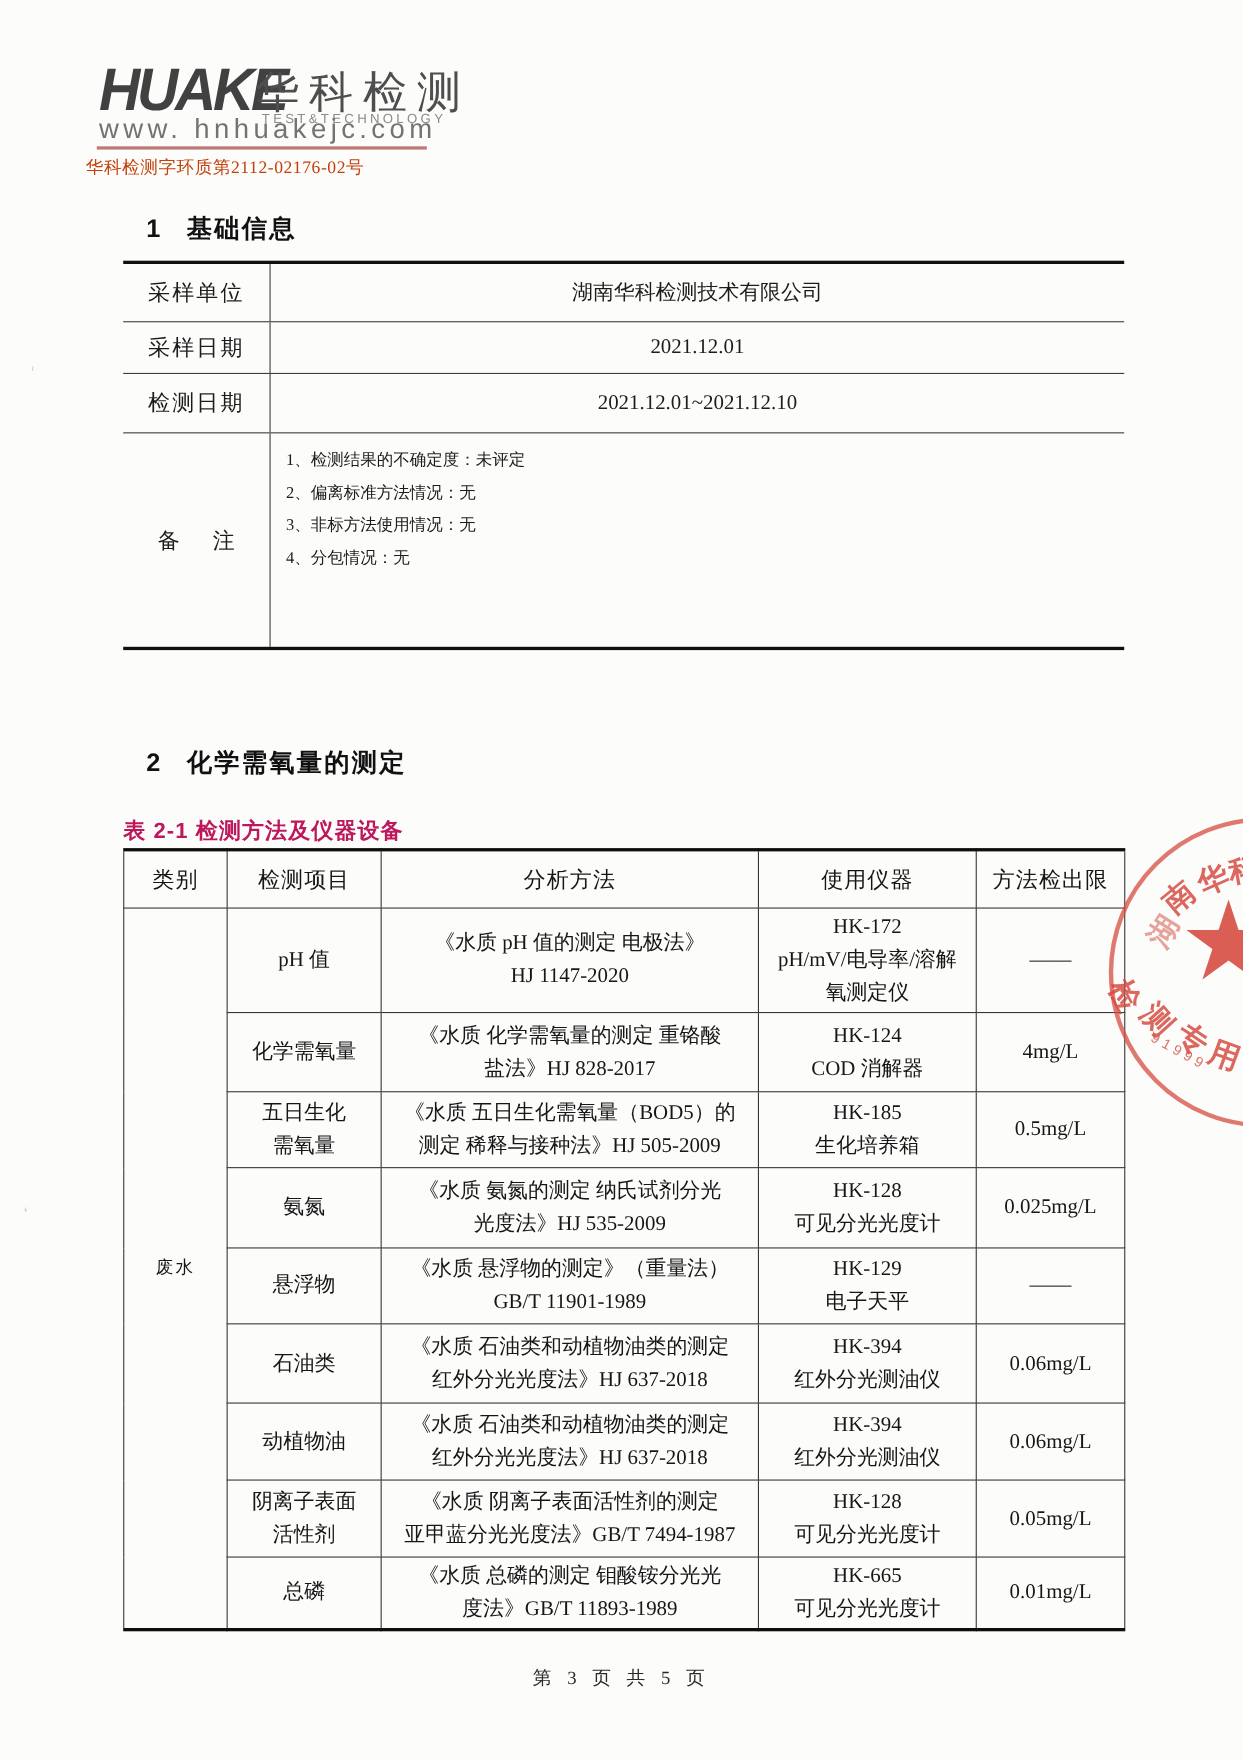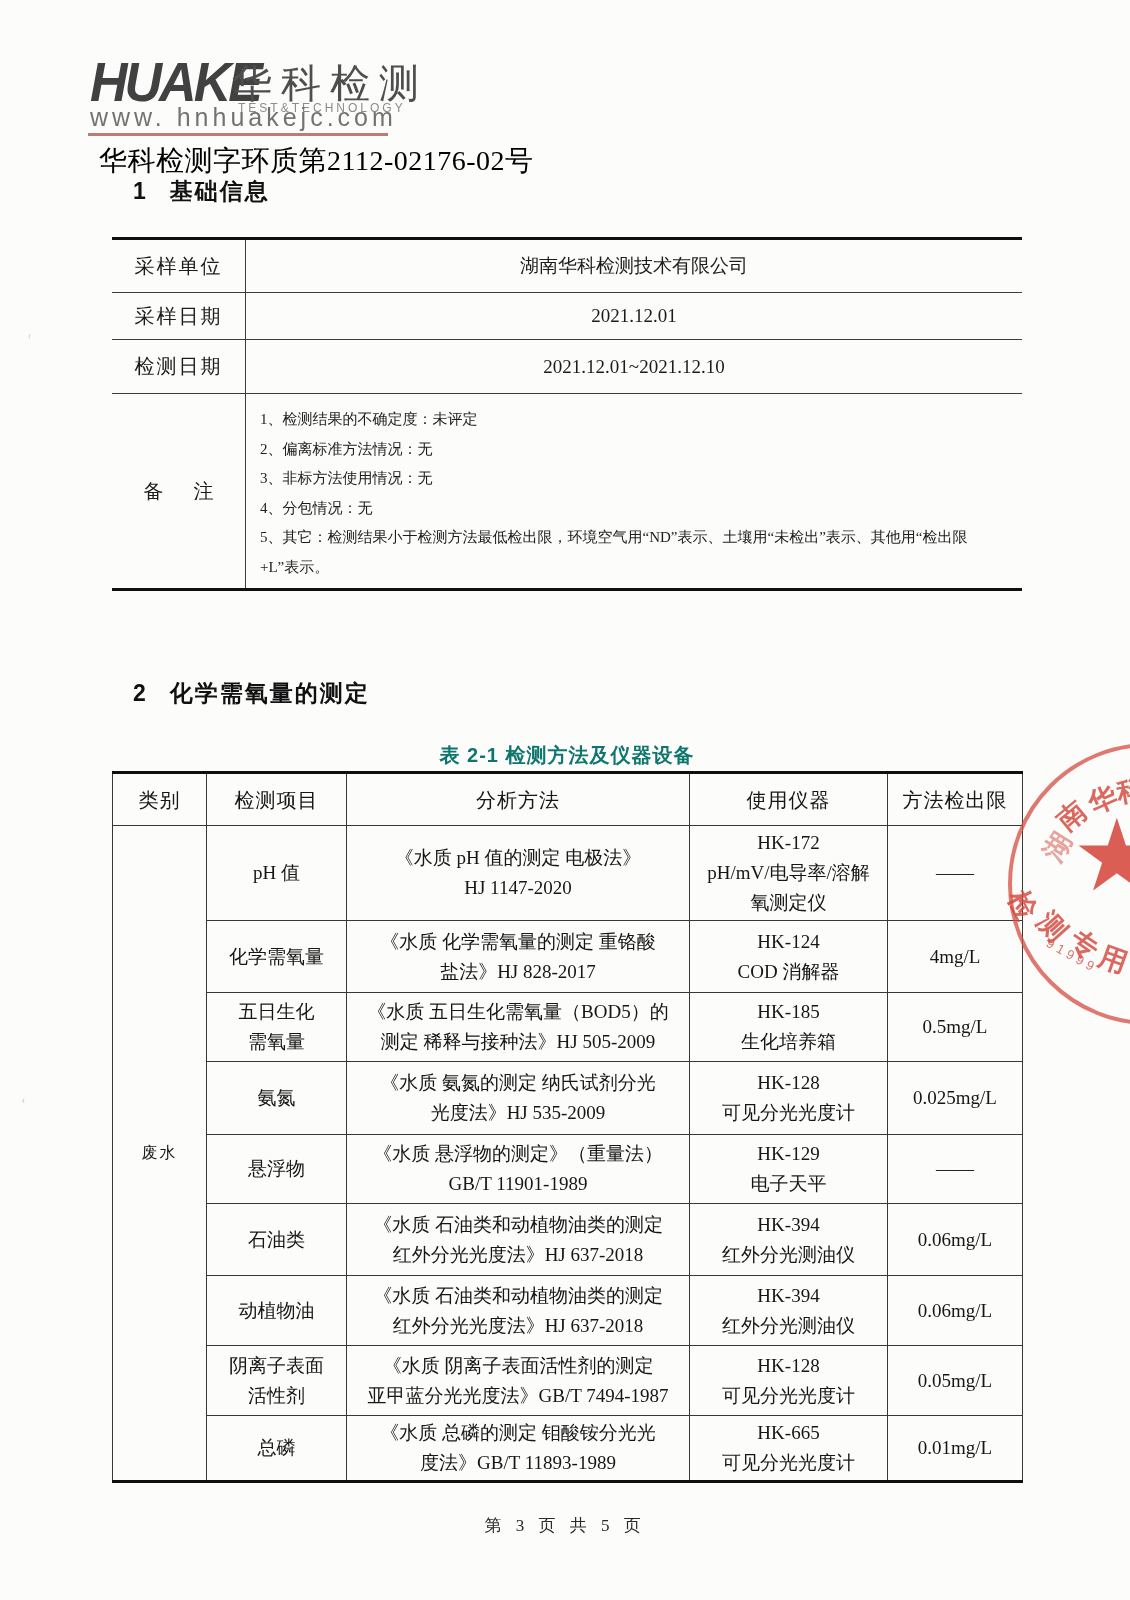--- a/index.html
+++ b/index.html
@@ -24,32 +24,32 @@
   }
   .logo-web{
     position:absolute; left:90px; top:103px;
     font-family:"Liberation Sans", sans-serif; font-size:25px; color:#737373; letter-spacing:4px;
   }
   .logo-rule{
     position:absolute; left:88px; top:133px; width:300px; height:3px;
     background:#a5524c; opacity:.75;
   }
   .doc-number{
-    position:absolute; left:99px; top:142px; font-size:28px; color:#000000; letter-spacing:.5px;
+    position:absolute; left:78px; top:142px; font-size:16px; color:#c2410c; letter-spacing:.5px;
   }
   
   .sec-head{
     position:absolute; left:133px;
     font-family:"Liberation Sans", sans-serif; font-weight:bold; font-size:23px; color:#111;
   }
   .sec-head .num{margin-right:24px;}
   .sec-head .txt{letter-spacing:2px;}
   .tbl-caption{
-    position:absolute; left:112px; width:910px; top:742px; text-align:center;
-    font-family:"Liberation Sans", sans-serif; font-weight:bold; font-size:20px; color:#0f766e;
+    position:absolute; left:112px; width:910px; top:742px; 
+    font-family:"Liberation Sans", sans-serif; font-weight:bold; font-size:20px; color:#be185d;
     letter-spacing:1px;
   }
   
   .t1{
     position:absolute; left:112px; top:237px; width:910px;
     border-top:3px solid #101010; border-bottom:3px solid #101010;
     font-size:19px;
   }
   .t1-row{display:flex; border-bottom:1px solid #3c3c3c;}
   .t1-row:last-child{border-bottom:none;}
@@ -111,21 +111,21 @@
   <div class="logo-huake">HUAKE</div>
   <div class="logo-cn">华科检测</div>
   <div class="logo-tag">TEST&amp;TECHNOLOGY</div>
   <div class="logo-web">www. hnhuakejc.com</div>
   <div class="logo-rule"></div>
   <div class="doc-number">华科检测字环质第2112-02176-02号</div>
 
   <div class="mark" style="left:28px; top:330px; transform:rotate(10deg);">ᶦ</div>
   <div class="mark" style="left:22px; top:1096px; transform:rotate(-15deg);">ʻ</div>
 
-  <div class="sec-head" style="top:176px;">
+  <div class="sec-head" style="top:192px;">
     <span class="num">1</span><span class="txt">基础信息</span>
   </div>
 
   <div class="t1">
     <div class="t1-row h52">
       <div class="t1-label">采样单位</div>
       <div class="t1-val">湖南华科检测技术有限公司</div>
     </div>
     <div class="t1-row h46">
       <div class="t1-label">采样日期</div>
@@ -139,21 +139,20 @@
       <div class="t1-label remark-label">
         <span>备</span>
         <span style="width:30px;"></span>
         <span>注</span>
       </div>
       <div class="t1-remarks">
         <div>1、检测结果的不确定度：未评定</div>
         <div>2、偏离标准方法情况：无</div>
         <div>3、非标方法使用情况：无</div>
         <div>4、分包情况：无</div>
-        <div>5、其它：检测结果小于检测方法最低检出限，环境空气用“ND”表示、土壤用“未检出”表示、其他用“检出限+L”表示。</div>
       </div>
     </div>
   </div>
 
   <div class="sec-head" style="top:678px;">
     <span class="num">2</span><span class="txt">化学需氧量的测定</span>
   </div>
 
   <div class="tbl-caption">表 2-1  检测方法及仪器设备</div>
 

